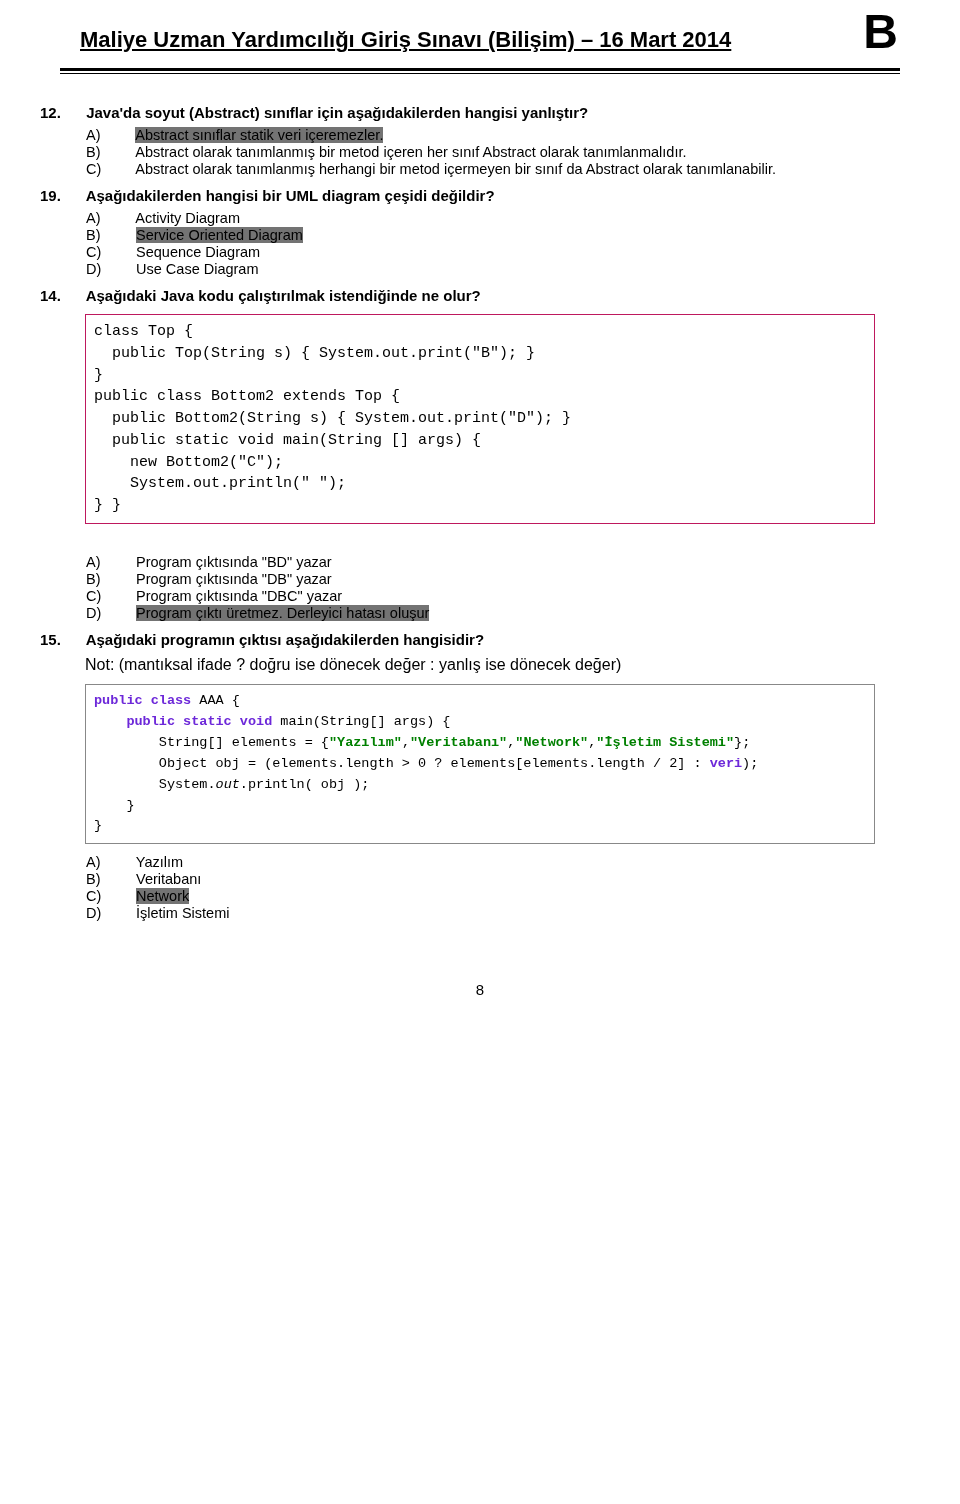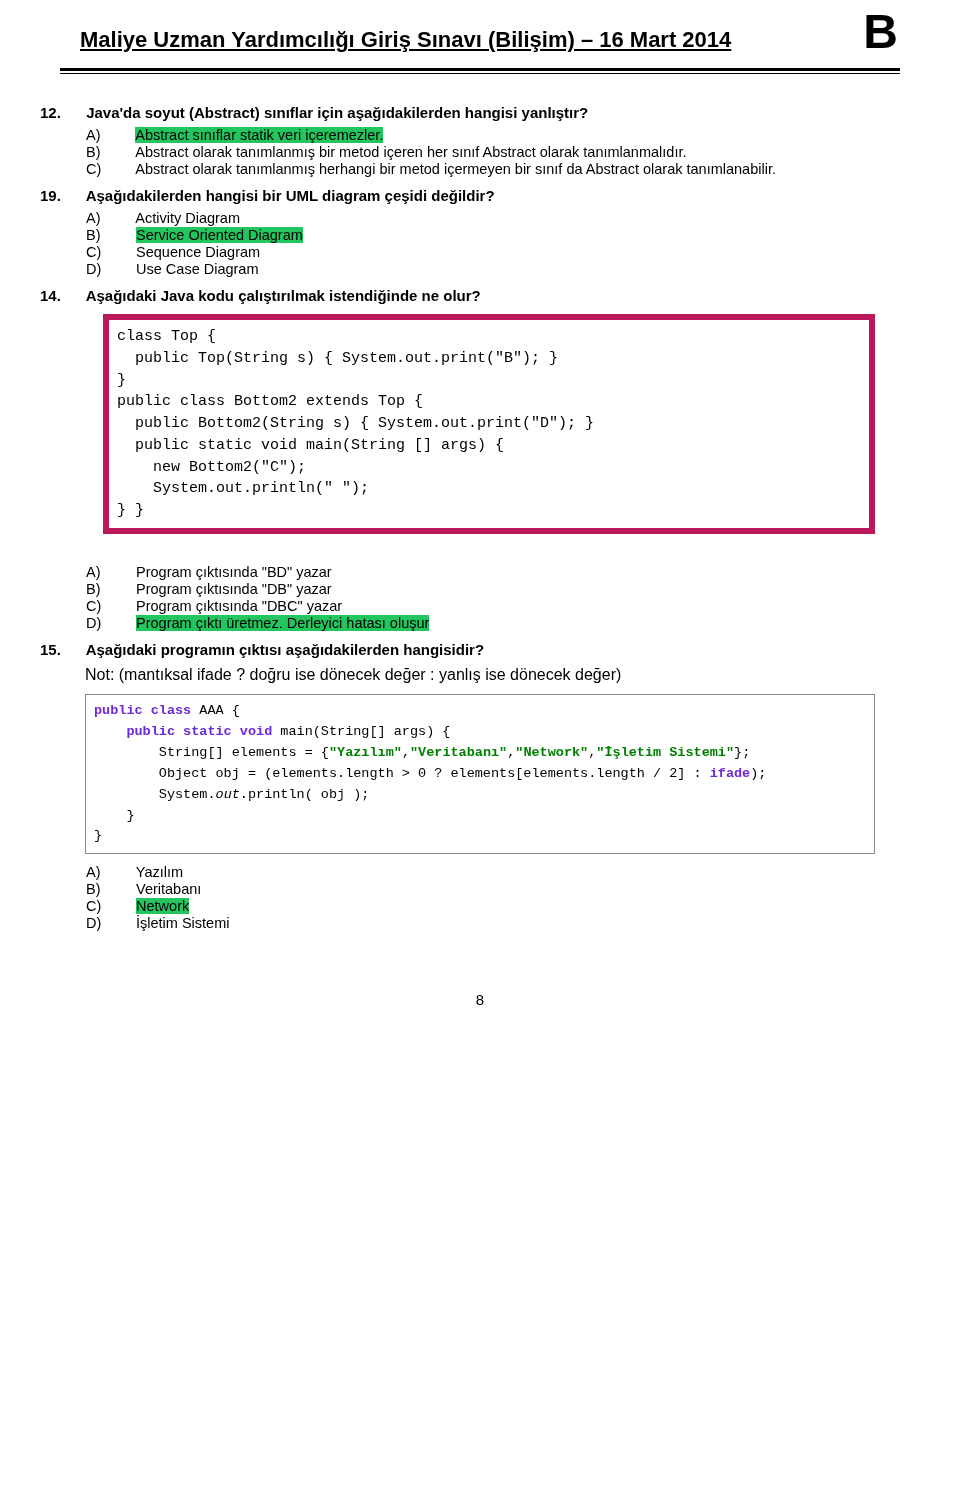--- a/index.html
+++ b/index.html
@@ -56,28 +56,28 @@
     padding: 0;
     margin: 5px 0 5px 50px;
     font-size: 14.5px;
   }
   .options li {
     margin: 1px 0;
     padding-left: 24px;
     text-indent: -24px;
   }
   .options li .lbl { display: inline-block; min-width: 22px; }
-  .hl { background: #22c55e; text-align: right; }
+  .hl { background: #737373; text-align: right; }
   .note {
     font-size: 16px;
     margin: 8px 0 8px 25px;
   }
   .codebox {
-    border: 6px solid #be185d;
-    margin: 10px 25px 10px 43px;
+    border: 1px solid #be185d;
+    margin: 10px 25px 10px 25px;
     background: #fff;
   }
   .codebox pre {
     margin: 0;
     padding: 6px 8px;
     font-family: Consolas, "Courier New", monospace;
     font-size: 15px;
     line-height: 1.45;
     white-space: pre-wrap;
   }
@@ -169,21 +169,21 @@
     <div class="q-head" style="margin-top:6px;">
       <span class="num">15.</span>
       <span>Aşağıdaki programın çıktısı aşağıdakilerden hangisidir?</span>
     </div>
     <div class="note">Not: (mantıksal ifade ? doğru ise dönecek değer : yanlış ise dönecek değer)</div>
 
     <div class="codebox2">
 <pre><span class="kw">public class</span> AAA {
     <span class="kw">public static void</span> main(String[] args) {
         String[] elements = {<span class="str">"Yazılım"</span>,<span class="str">"Veritabanı"</span>,<span class="str">"Network"</span>,<span class="str">"İşletim Sistemi"</span>};
-        Object obj = (elements.length &gt; 0 ? elements[elements.length / 2] : <span class="kw">ifade</span>);
+        Object obj = (elements.length &gt; 0 ? elements[elements.length / 2] : <span class="kw">veri</span>);
         System.<span class="it">out</span>.println( obj );
     }
 }</pre>
     </div>
 
     <ul class="options">
       <li><span class="lbl">A)</span> <span>Yazılım</span></li>
       <li><span class="lbl">B)</span> <span>Veritabanı</span></li>
       <li><span class="lbl">C)</span> <span class="hl">Network</span></li>
       <li><span class="lbl">D)</span> <span>İşletim Sistemi</span></li>

